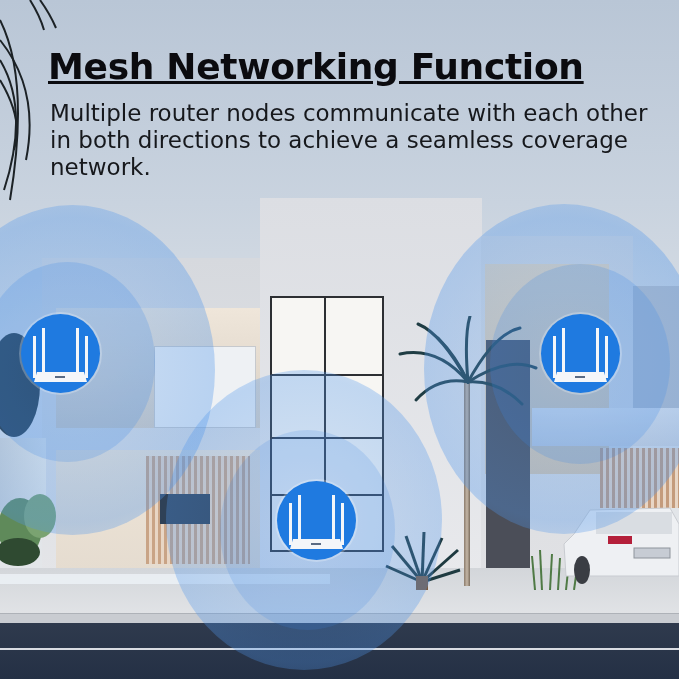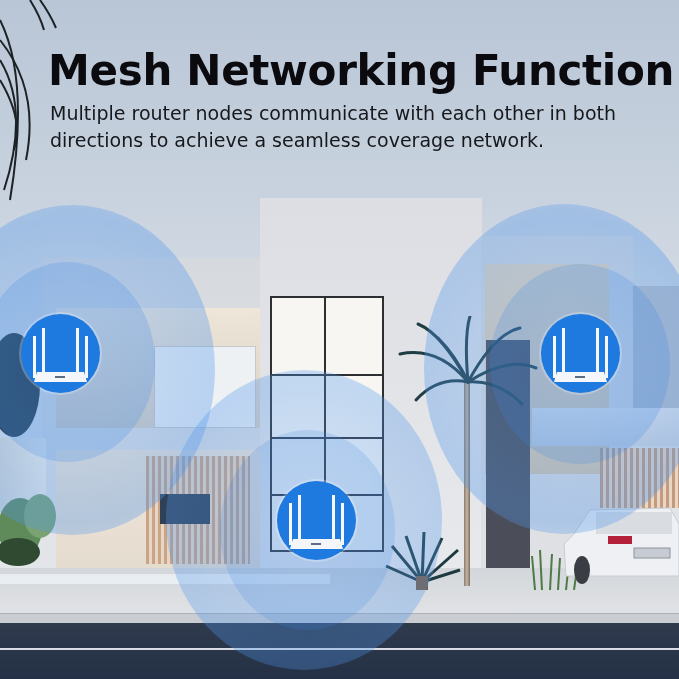--- a/index.html
+++ b/index.html
@@ -2,22 +2,22 @@
 <html><head>
 <meta charset="utf-8">
 <style>
   html, body { margin:0; padding:0; }
   body { width:679px; height:679px; overflow:hidden; font-family:"DejaVu Sans", sans-serif; }
   .scene { position:relative; width:679px; height:679px; overflow:hidden;
     background: linear-gradient(180deg, #b9c6d6 0%, #c9d3df 30%, #d4dbe3 45%, #dfe3e8 60%, #e6e8ea 100%); }
   .abs { position:absolute; }
 
   
-  .title { left:48px; top:46px; font-size:42px; font-weight:bold; color:#0b0b0f; letter-spacing:-0.3px; white-space:nowrap; }
-  .subtitle { left:50px; top:100px; width:600px; font-size:19px; line-height:27px; color:#16181c; }
+  .title { left:48px; top:46px; font-size:36px; font-weight:bold; color:#0b0b0f; letter-spacing:-0.3px; white-space:nowrap;text-decoration:underline; }
+  .subtitle { left:50px; top:100px; width:600px; font-size:23px; line-height:27px; color:#16181c; }
 
   
   .bld-main { left:260px; top:198px; width:222px; height:380px; background:linear-gradient(180deg,#dcdee3,#e8e9ec); }
   .bld-left { left:42px; top:258px; width:222px; height:318px; background:linear-gradient(180deg,#d6d9de,#e4e5e8); }
   .bld-left-inner { left:56px; top:308px; width:210px; height:120px; background:linear-gradient(180deg,#efe6da,#d8cfc3); }
   .bld-left-win { left:154px; top:346px; width:100px; height:80px; background:#eef1f4; border:1px solid #c6c9cd; }
   .bld-lower { left:56px; top:450px; width:210px; height:120px; background:linear-gradient(180deg,#efe5d7,#e5dcd0); }
   .slats { left:146px; top:456px; width:104px; height:108px;
     background: repeating-linear-gradient(90deg,#c9a486 0 3px,#e8d6c5 3px 6px); }
   .tv { left:160px; top:494px; width:50px; height:30px; background:#2f4157; }

